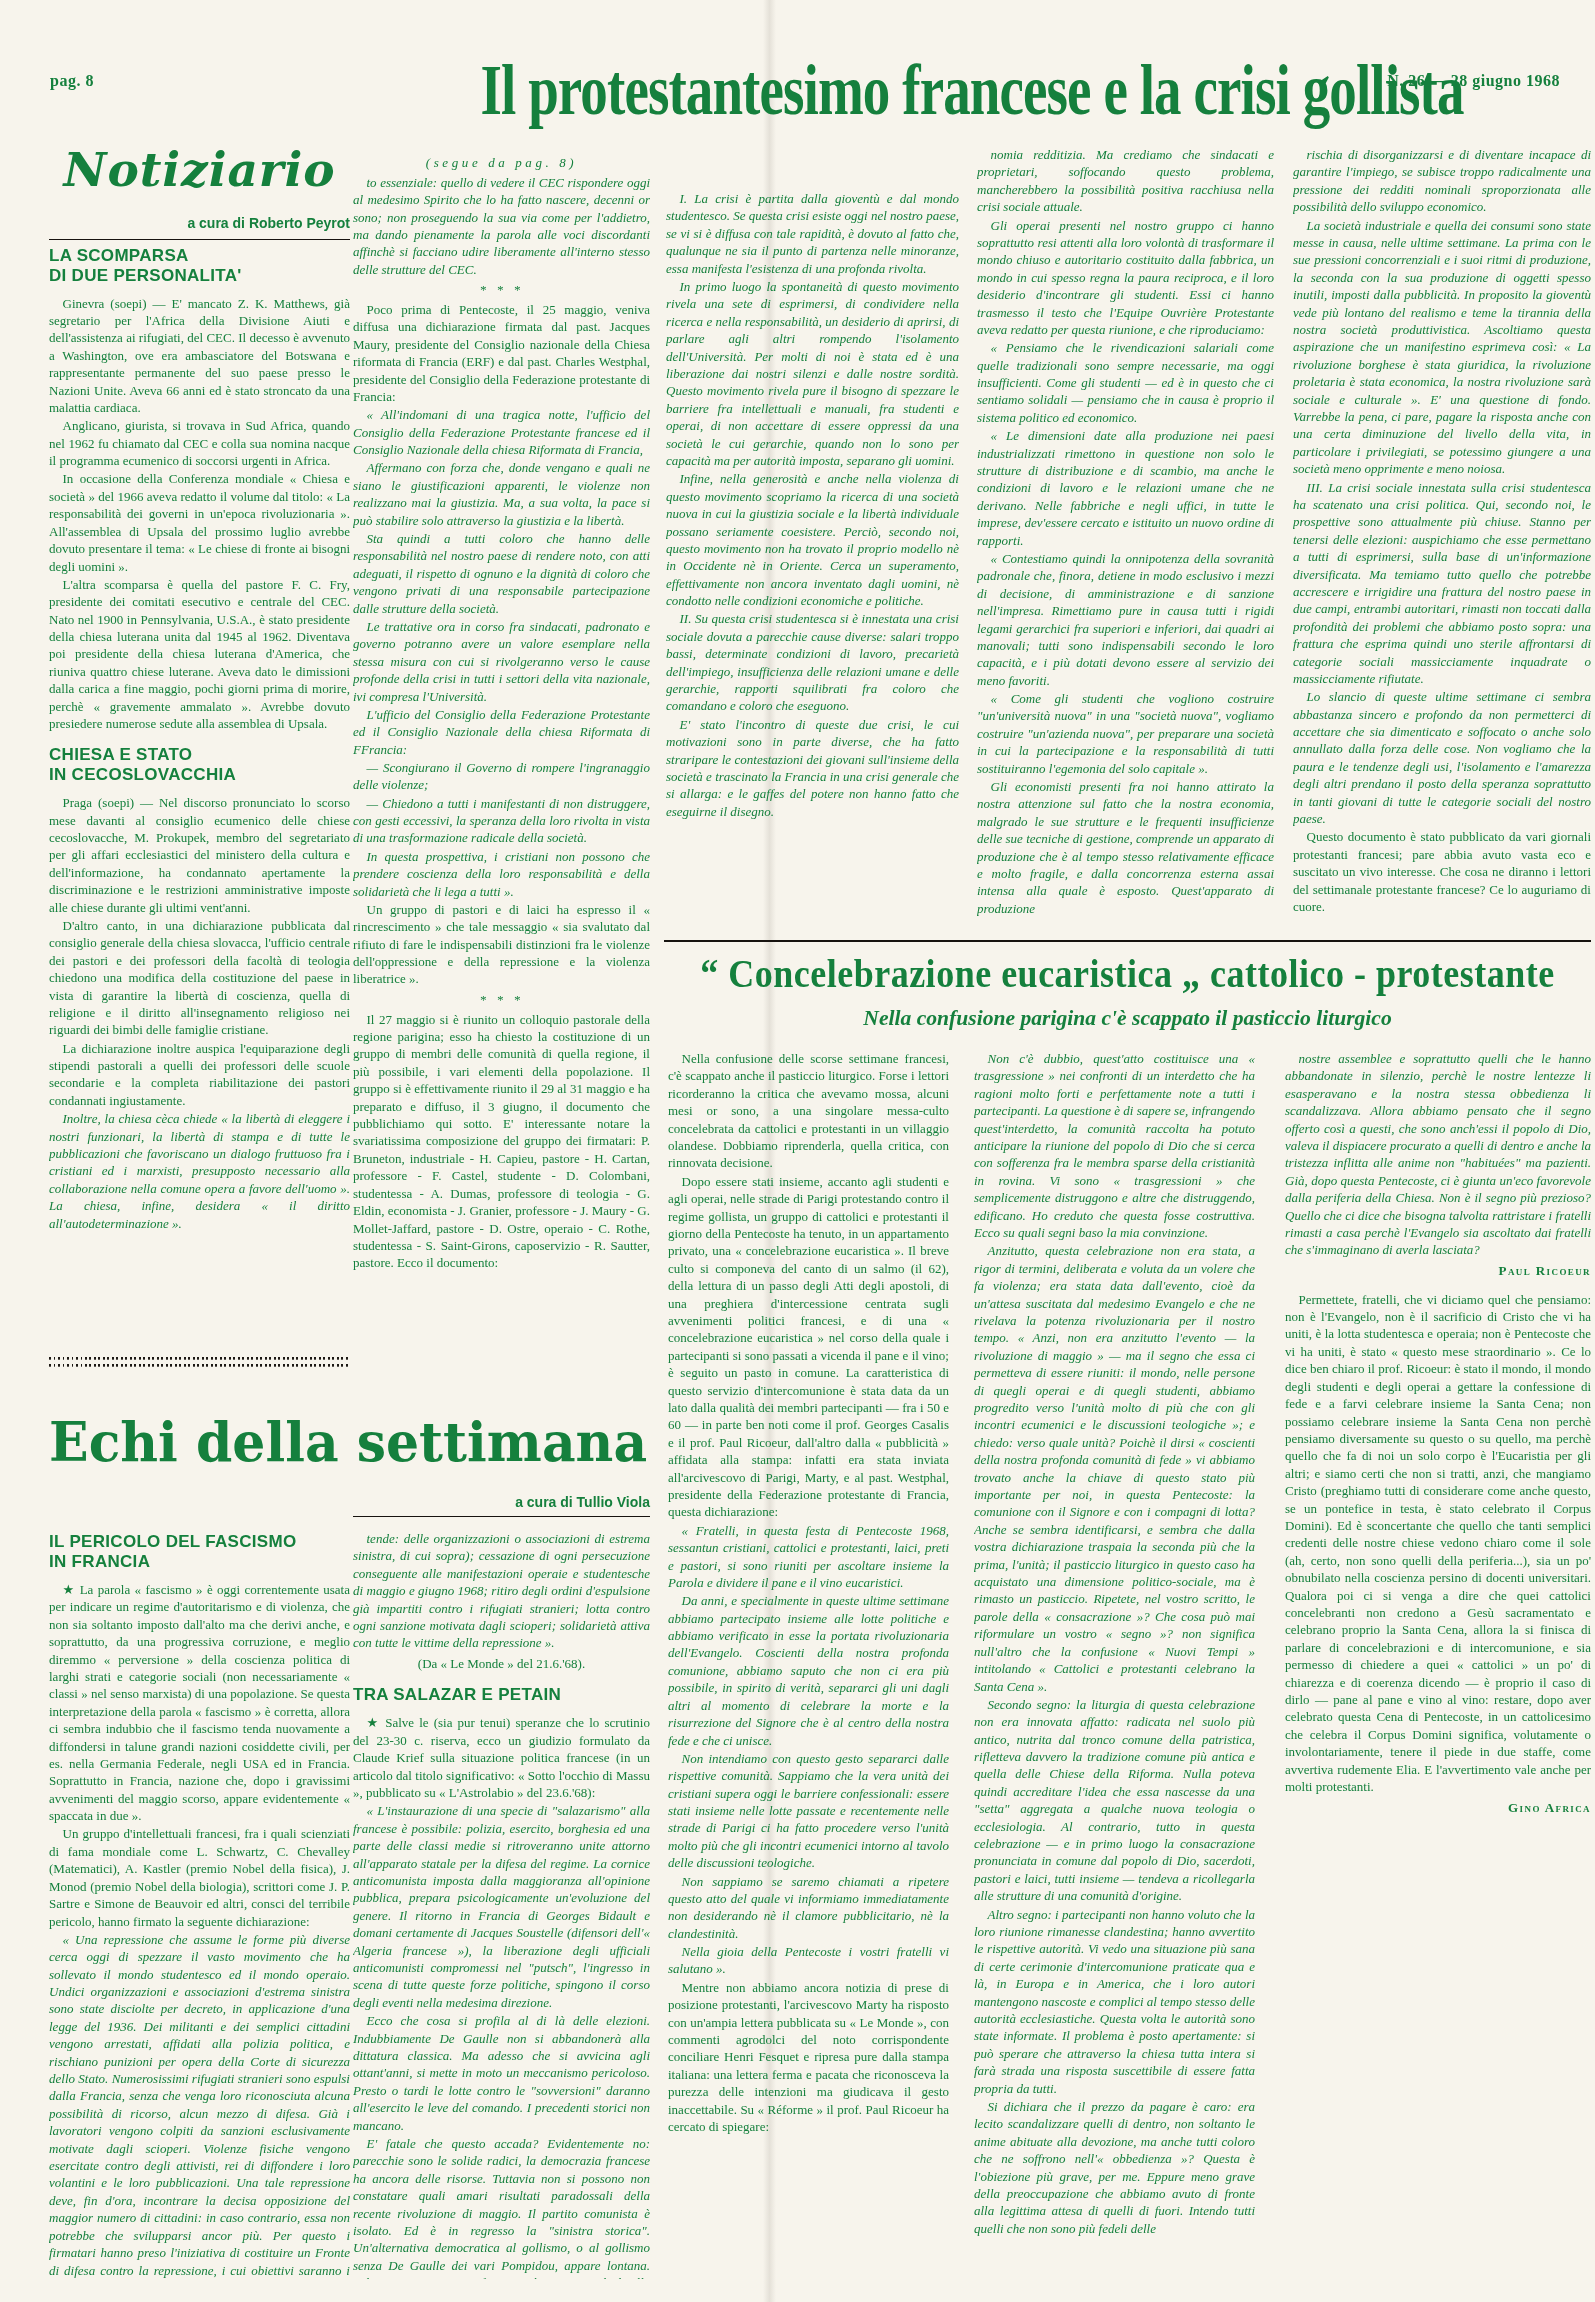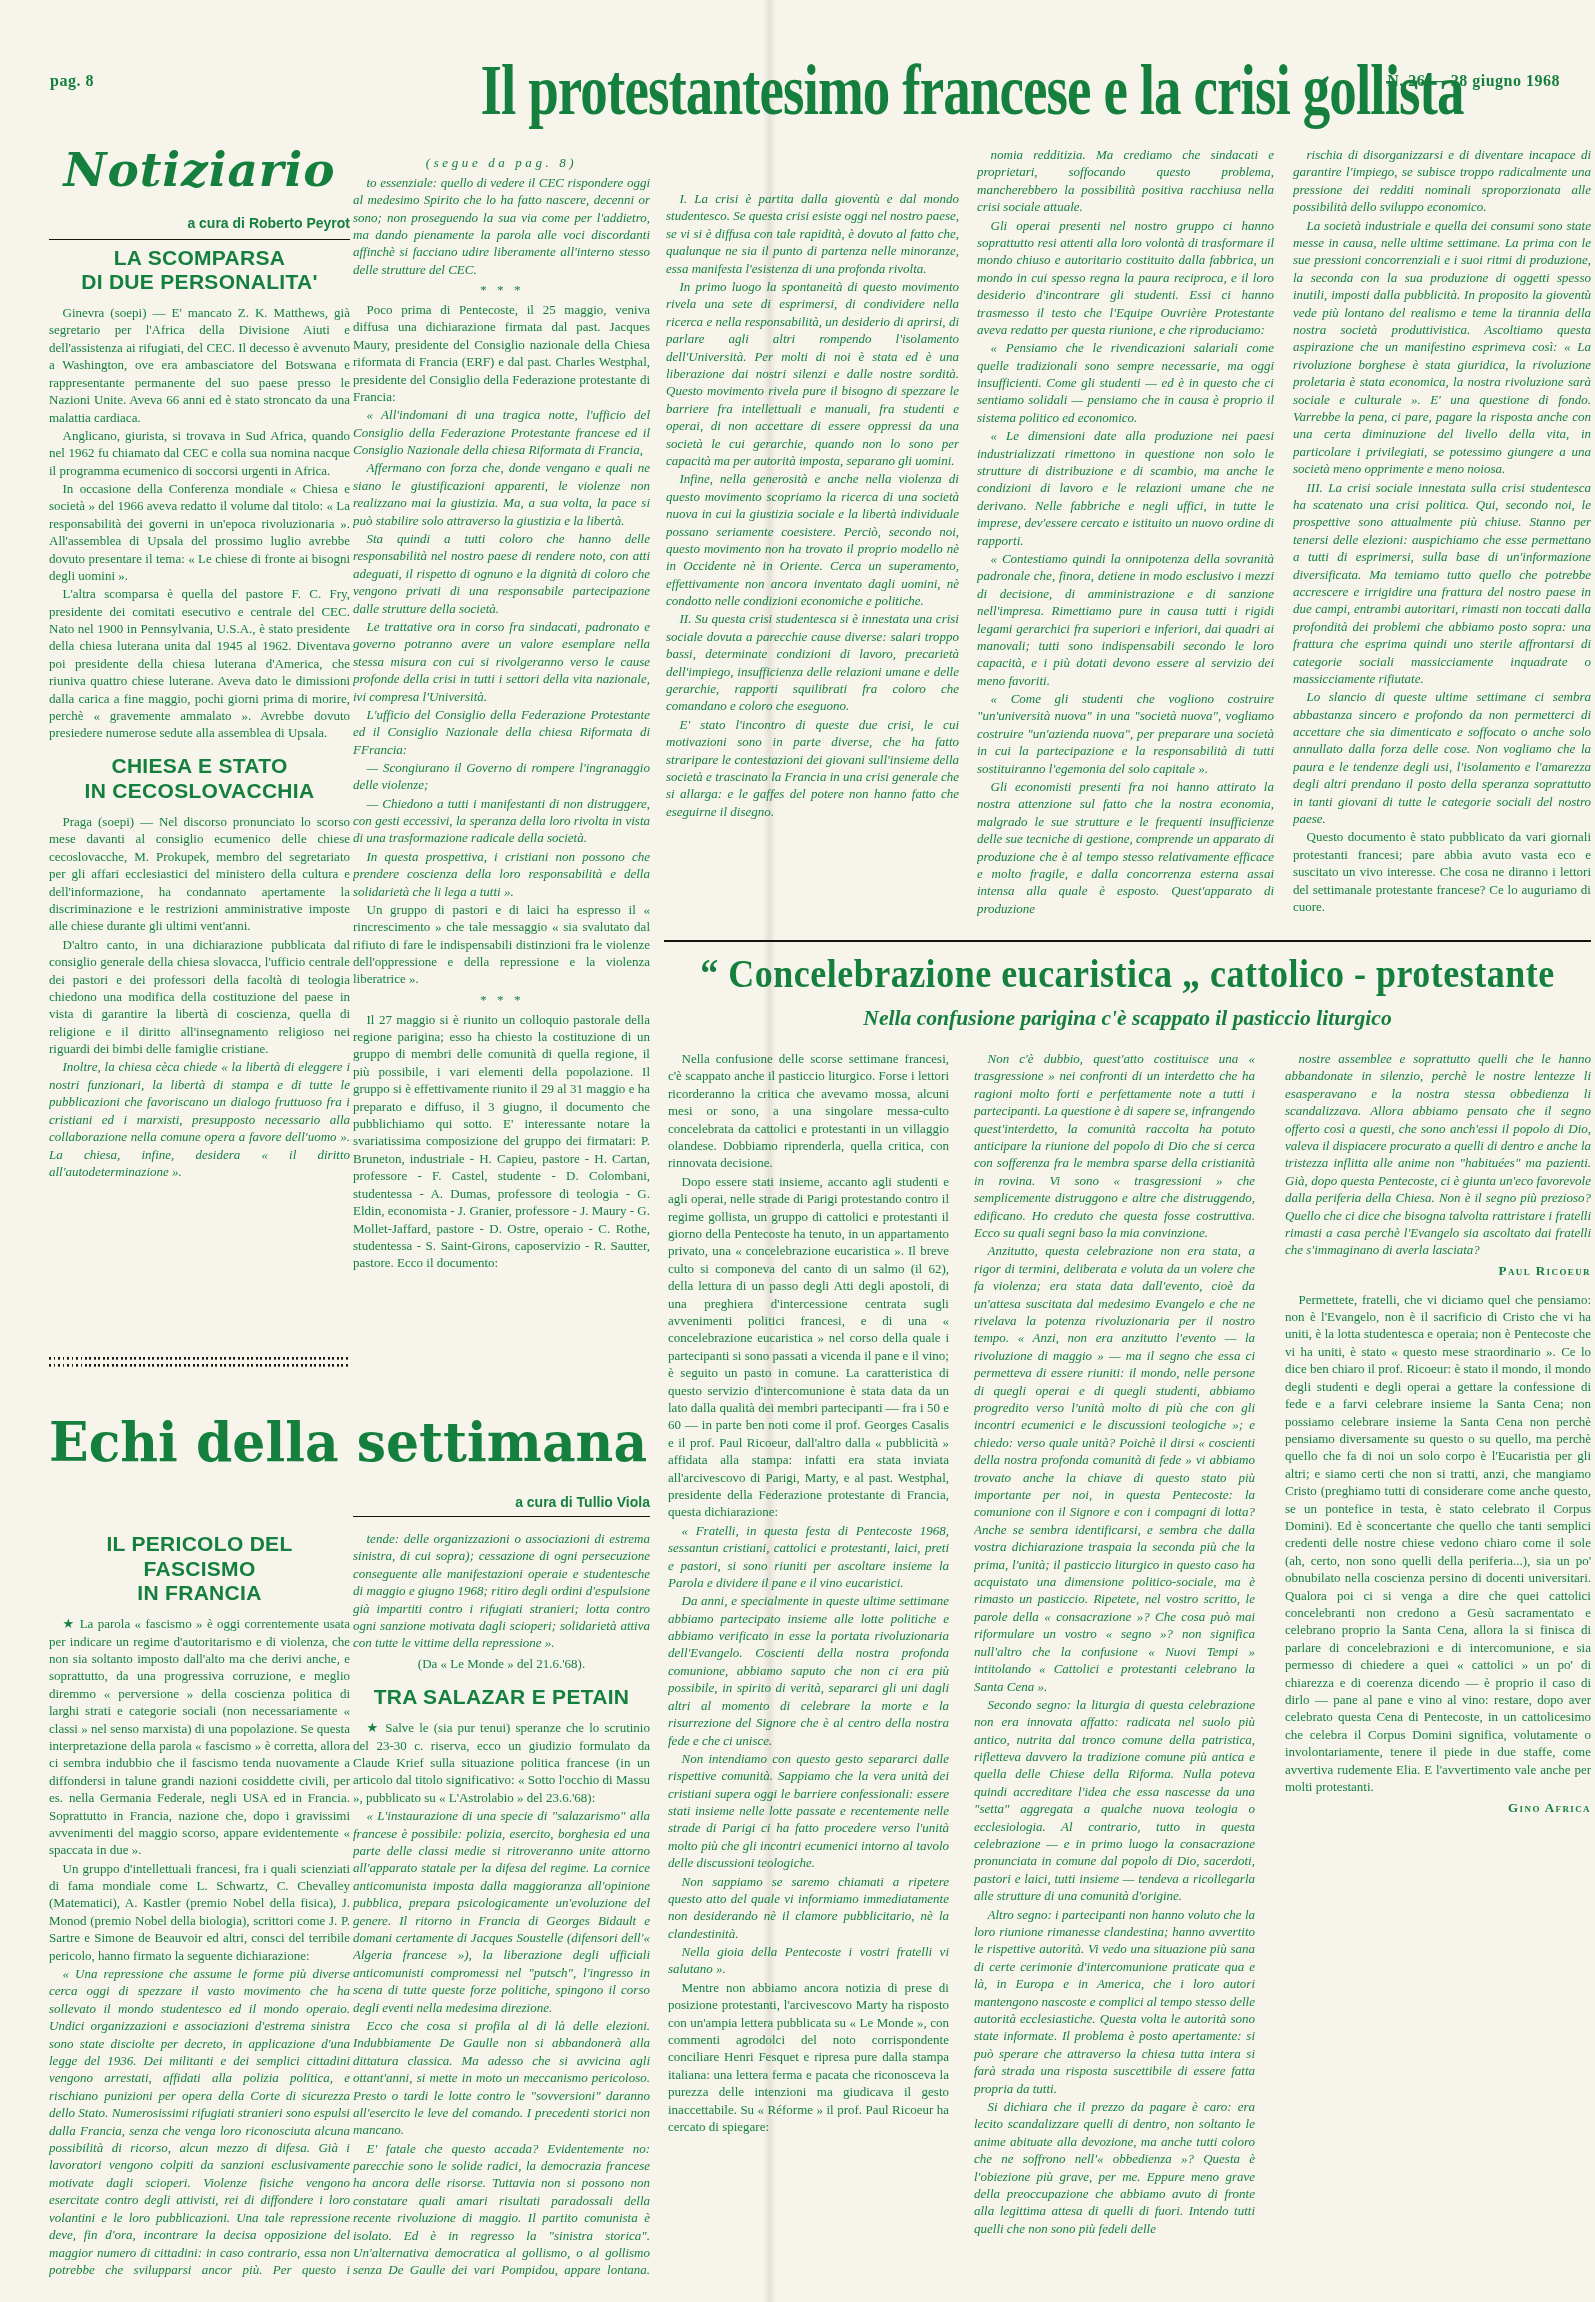--- a/index.html
+++ b/index.html
@@ -7,22 +7,22 @@
         font-family:"Liberation Serif",serif;color:#15803d;overflow:hidden;}
   .fold{position:absolute;top:0;bottom:0;width:12.6px;background:linear-gradient(90deg,transparent,rgba(70,58,44,.10),transparent);}
   .hdr{position:absolute;top:72px;font-size:16px;font-weight:bold;letter-spacing:0.5px;}
   #hdr-left{left:50px;}
   #hdr-right{right:36px;text-align:right;}
   .rule{position:absolute;background:#17130f;}
   .col{position:absolute;overflow:hidden;text-align:justify;font-size:13px;line-height:1.34;}
   .par{margin:0 0 0.9px 0;text-indent:13.5px;}
   .italic{font-style:italic;}
   .center-line{margin:2.7px 0;text-align:center;text-indent:0;font-style:italic;letter-spacing:3.6px;}
-  .col-head{font-family:"Liberation Sans","DejaVu Sans",sans-serif;font-weight:bold;font-size:21px;
-            line-height:1.18;margin:12.6px 0 9px;text-indent:0;text-align:center;white-space:pre-line;font-style:normal;letter-spacing:0.3px;}
+  .col-head{font-family:"Liberation Sans","DejaVu Sans",sans-serif;font-weight:bold;font-size:17px;
+            line-height:1.18;margin:12.6px 0 9px;text-indent:0;text-align:left;white-space:pre-line;font-style:normal;letter-spacing:0.3px;}
   .col-head:first-child{margin-top:1.8px;}
   .signature{text-align:right;text-indent:0;font-variant:small-caps;font-weight:bold;letter-spacing:1.4px;margin:3.6px 0 10.8px;font-style:normal;}
   .source-ref{text-align:center;text-indent:0;margin:3.6px 0 1.8px;}
   #notiziario-title{font-family:"DejaVu Serif",serif;font-style:italic;font-weight:bold;
                     font-size:47px;line-height:1.5;text-align:center;letter-spacing:0.9px;margin-top:3.6px;}
   .byline{font-family:"Liberation Sans","DejaVu Sans",sans-serif;font-weight:bold;font-size:14px;
           text-align:right;padding-bottom:6.3px;border-bottom:1.8px solid #17130f;margin:9px 0 5.4px;}
   #main-headline{position:absolute;left:349px;top:49px;width:1246px;font-weight:bold;font-size:55px;
                  transform:scaleY(1.30);transform-origin:top center;text-align:center;white-space:nowrap;
                  font-family:"Liberation Serif",serif;letter-spacing:-0.9px;}
@@ -70,20 +70,21 @@
         <p class="col-head">LA SCOMPARSA
 DI DUE PERSONALITA'</p>
         <p class="par">Ginevra (soepi) — E' mancato Z. K. Matthews, già segretario per l'Africa della Divisione Aiuti e dell'assistenza ai rifugiati, del CEC. Il decesso è avvenuto a Washington, ove era ambasciatore del Botswana e rappresentante permanente del suo paese presso le Nazioni Unite. Aveva 66 anni ed è stato stroncato da una malattia cardiaca.</p>
         <p class="par">Anglicano, giurista, si trovava in Sud Africa, quando nel 1962 fu chiamato dal CEC e colla sua nomina nacque il programma ecumenico di soccorsi urgenti in Africa.</p>
         <p class="par">In occasione della Conferenza mondiale « Chiesa e società » del 1966 aveva redatto il volume dal titolo: « La responsabilità dei governi in un'epoca rivoluzionaria ». All'assemblea di Upsala del prossimo luglio avrebbe dovuto presentare il tema: « Le chiese di fronte ai bisogni degli uomini ».</p>
         <p class="par">L'altra scomparsa è quella del pastore F. C. Fry, presidente dei comitati esecutivo e centrale del CEC. Nato nel 1900 in Pennsylvania, U.S.A., è stato presidente della chiesa luterana unita dal 1945 al 1962. Diventava poi presidente della chiesa luterana d'America, che riuniva quattro chiese luterane. Aveva dato le dimissioni dalla carica a fine maggio, pochi giorni prima di morire, perchè « gravemente ammalato ». Avrebbe dovuto presiedere numerose sedute alla assemblea di Upsala.</p>
         <p class="col-head">CHIESA E STATO
 IN CECOSLOVACCHIA</p>
         <p class="par">Praga (soepi) — Nel discorso pronunciato lo scorso mese davanti al consiglio ecumenico delle chiese cecoslovacche, M. Prokupek, membro del segretariato per gli affari ecclesiastici del ministero della cultura e dell'informazione, ha condannato apertamente la discriminazione e le restrizioni amministrative imposte alle chiese durante gli ultimi vent'anni.</p>
         <p class="par">D'altro canto, in una dichiarazione pubblicata dal consiglio generale della chiesa slovacca, l'ufficio centrale dei pastori e dei professori della facoltà di teologia chiedono una modifica della costituzione del paese in vista di garantire la libertà di coscienza, quella di religione e il diritto all'insegnamento religioso nei riguardi dei bimbi delle famiglie cristiane.</p>
+        <p class="par">La dichiarazione inoltre auspica l'equiparazione degli stipendi pastorali a quelli dei professori delle scuole secondarie e la completa riabilitazione dei pastori condannati ingiustamente.</p>
         <p class="par italic">Inoltre, la chiesa cèca chiede « la libertà di eleggere i nostri funzionari, la libertà di stampa e di tutte le pubblicazioni che favoriscano un dialogo fruttuoso fra i cristiani ed i marxisti, presupposto necessario alla collaborazione nella comune opera a favore dell'uomo ». La chiesa, infine, desidera « il diritto all'autodeterminazione ».</p>
       </div>
   </div>
 
   <div id="main-col1" class="col">
       <p class="center-line">(segue da pag. 8)</p>
       <p class="par italic">to essenziale: quello di vedere il CEC rispondere oggi al medesimo Spirito che lo ha fatto nascere, decenni or sono; non proseguendo la sua via come per l'addietro, ma dando pienamente la parola alle voci discordanti affinchè si facciano udire liberamente all'interno stesso delle strutture del CEC.</p>
       <p class="center-line">* * *</p>
       <p class="par">Poco prima di Pentecoste, il 25 maggio, veniva diffusa una dichiarazione firmata dal past. Jacques Maury, presidente del Consiglio nazionale della Chiesa riformata di Francia (ERF) e dal past. Charles Westphal, presidente del Consiglio della Federazione protestante di Francia:</p>
       <p class="par italic">« All'indomani di una tragica notte, l'ufficio del Consiglio della Federazione Protestante francese ed il Consiglio Nazionale della chiesa Riformata di Francia,</p>

